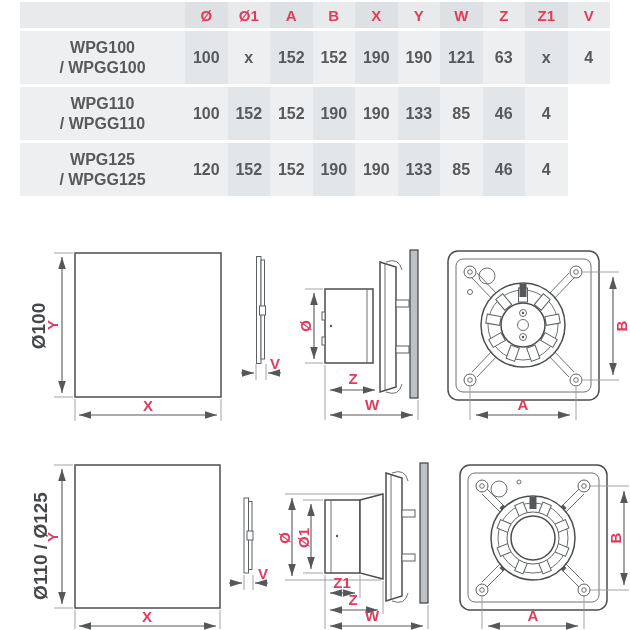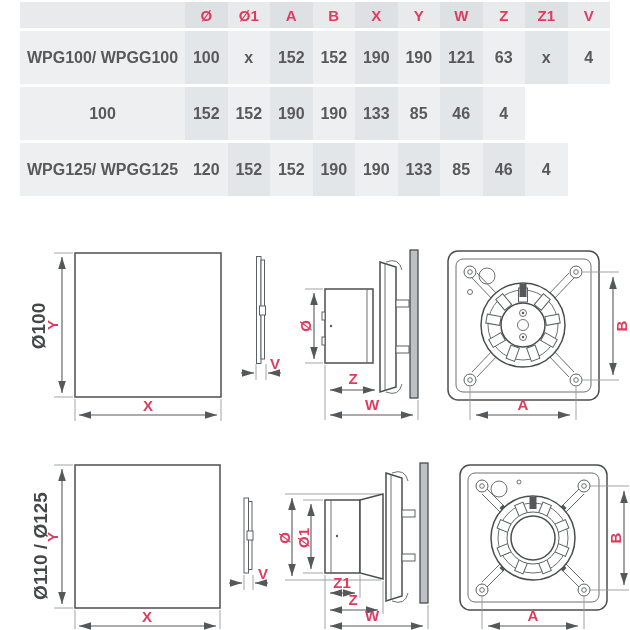--- a/index.html
+++ b/index.html
@@ -10,21 +10,21 @@
   }
   
   .spec-table{position:absolute;left:20px;top:2px;width:590px;}
   .t-row{display:grid;grid-template-columns:165px repeat(10,42.5px);margin-bottom:3px;}
   .cell{display:flex;align-items:center;justify-content:center;}
   .head .cell{height:26px;background:#e8eaec;}
   .head .col-odd{background:#dde1e3;}
   .head .cell{font-weight:bold;font-size:15px;color:#e23a5f;}
   .body .cell{height:53px;background:#edeff0;font-weight:bold;font-size:16px;color:#57595b;}
   .body .col-odd{background:#e3e6e8;}
-  .label-cell{flex-direction:row;line-height:1.25;font-size:15px;color:#55575a;text-align:center;align-items:center;}
+  .label-cell{flex-direction:column;line-height:1.25;font-size:15px;color:#55575a;text-align:center;align-items:center;}
   
   svg.drawings{position:absolute;left:0;top:0;}
   .ln   {fill:none;stroke:#4b4e50;stroke-width:1.5;}
   .lnw  {fill:#ffffff;stroke:#4b4e50;stroke-width:1.5;}
   .thin {fill:none;stroke:#5d6062;stroke-width:0.9;}
   .thinw{fill:#ffffff;stroke:#5d6062;stroke-width:1;}
   .ext  {fill:none;stroke:#97999b;stroke-width:0.9;}
   .dim  {fill:none;stroke:#55585a;stroke-width:1.1;}
   .dark {fill:#55585a;stroke:none;}
   .wall {fill:#bec1c3;stroke:#4b4e50;stroke-width:1.3;}
@@ -60,20 +60,24 @@
     <div class="cell">152</div>
     <div class="cell col-odd">190</div>
     <div class="cell">190</div>
     <div class="cell col-odd">121</div>
     <div class="cell">63</div>
     <div class="cell col-odd">x</div>
     <div class="cell">4</div>
   </div>
 
   <div class="t-row body">
+    <div class="cell label-cell">
+      <span>WPG110</span>
+      <span>/ WPGG110</span>
+    </div>
     <div class="cell">100</div>
     <div class="cell col-odd">152</div>
     <div class="cell">152</div>
     <div class="cell col-odd">190</div>
     <div class="cell">190</div>
     <div class="cell col-odd">133</div>
     <div class="cell">85</div>
     <div class="cell col-odd">46</div>
     <div class="cell">4</div>
   </div>

